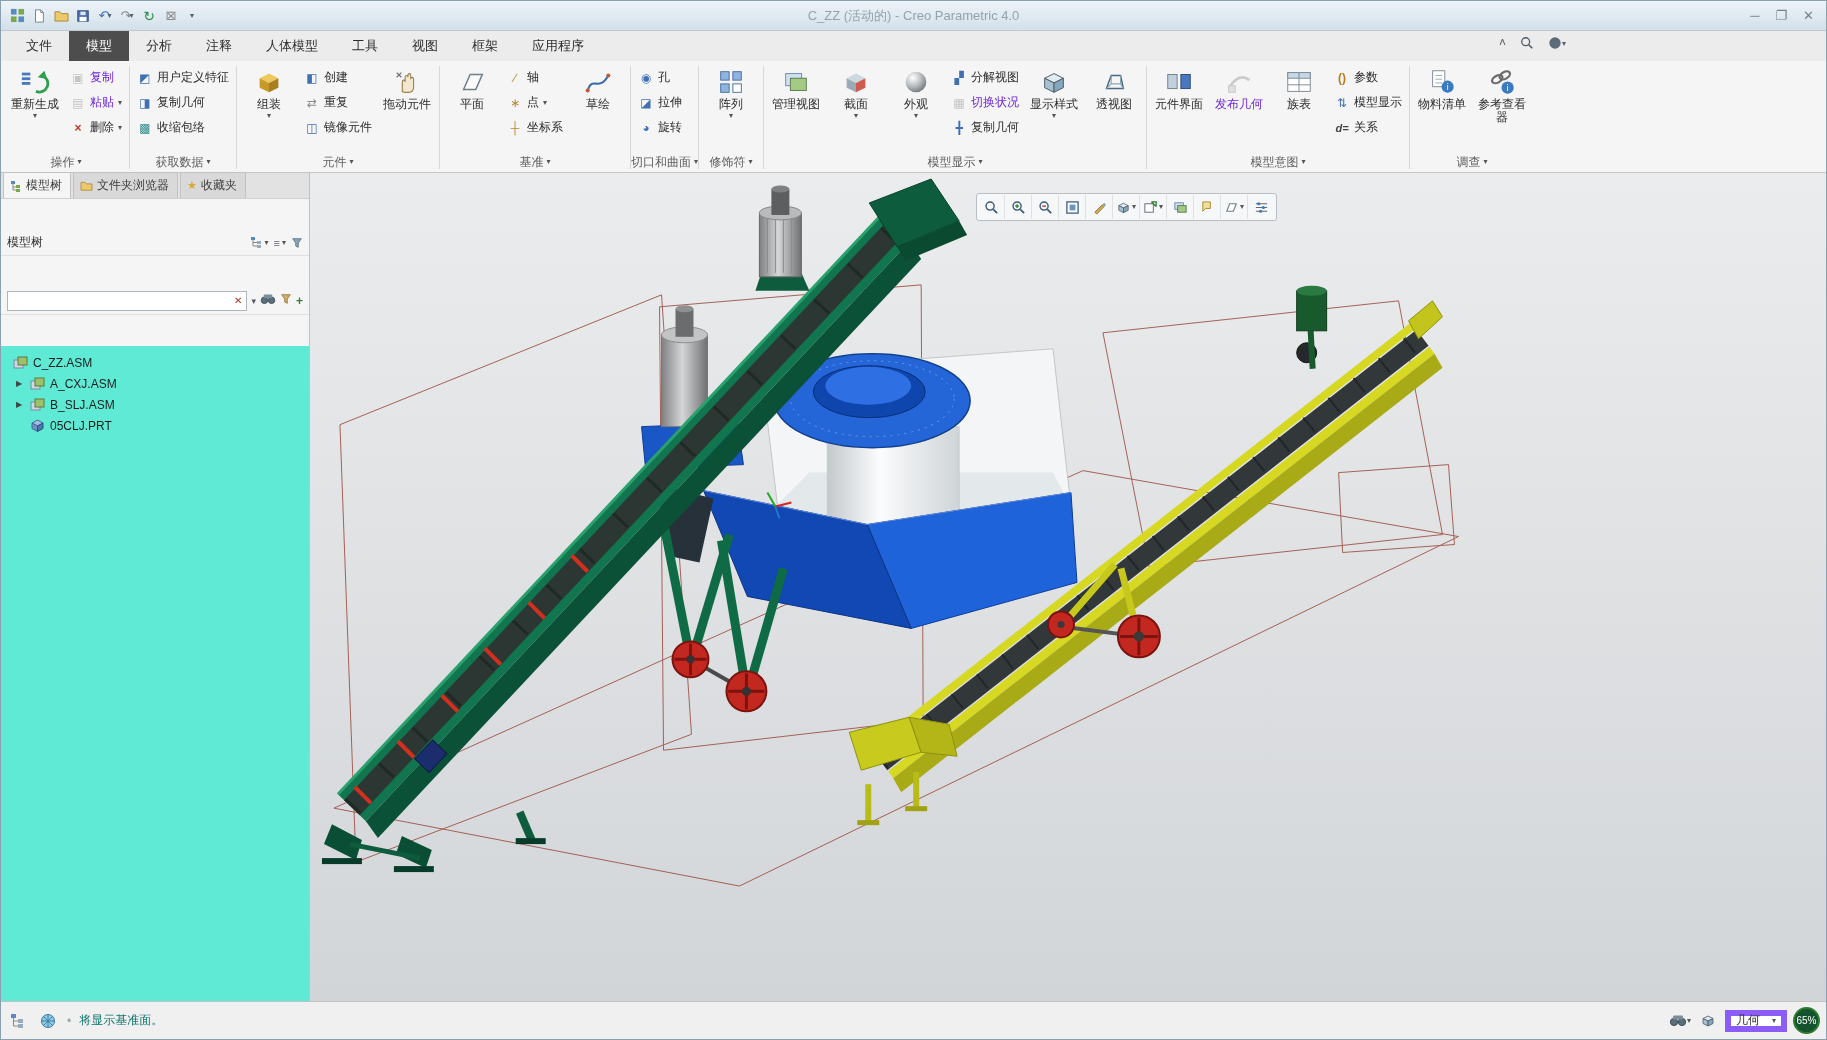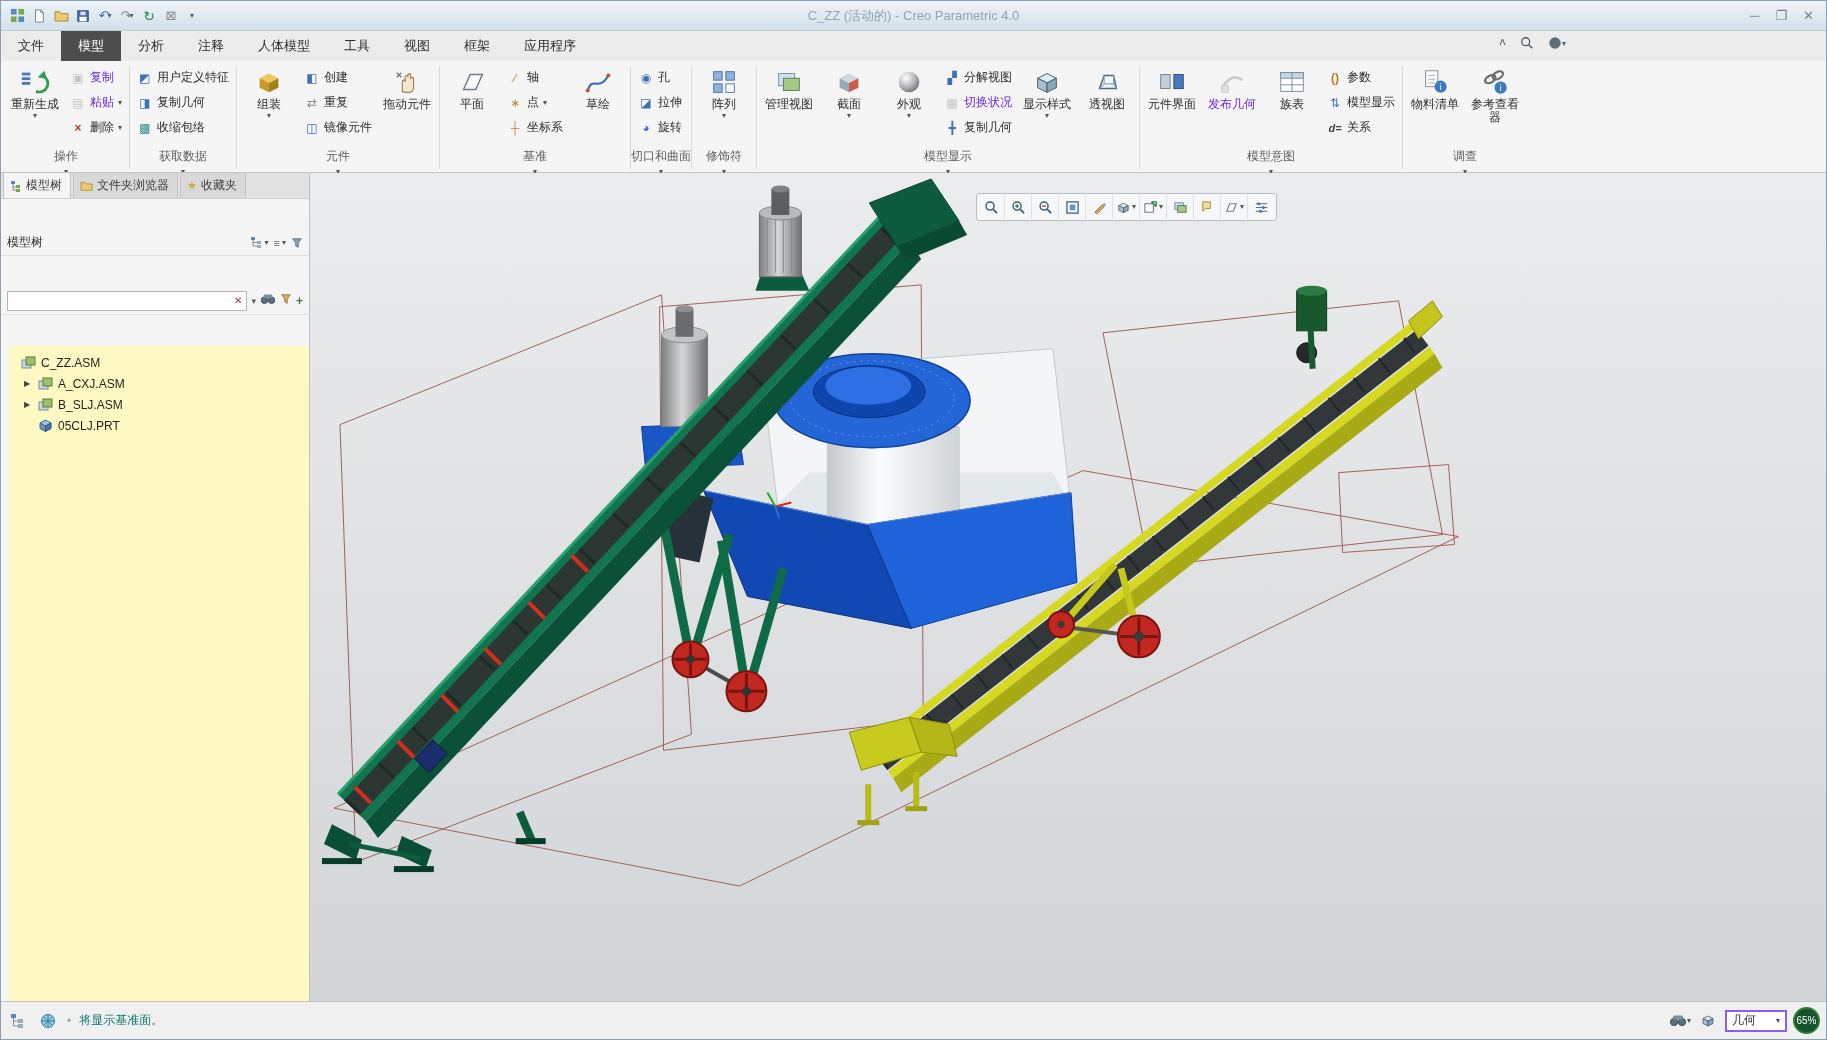--- a/index.html
+++ b/index.html
@@ -10,31 +10,31 @@
 
 .titlebar{height:30px;background:linear-gradient(#eef4f8,#d2e0ea);display:flex;align-items:center;
   padding:0 6px;border-bottom:1px solid #bccad4;position:relative;flex:0 0 30px;}
 .qa{display:flex;align-items:center;gap:2px;}
 .qabtn{min-width:20px;height:20px;display:flex;align-items:center;justify-content:center;color:#51626e;font-size:13px;}
 .qadd{font-size:8px;color:#51626e;margin-left:-2px;}
 .title-text{position:absolute;left:50%;transform:translateX(-50%);color:#93a3ad;font-size:13px;white-space:nowrap;}
 .winctl{margin-left:auto;display:flex;gap:16px;color:#74838c;font-size:13px;padding-right:6px;}
 
 
-.tabrow{height:30px;background:#ececec;display:flex;align-items:flex-end;padding-left:0;flex:0 0 30px;position:relative;}
+.tabrow{height:30px;background:#ececec;display:flex;align-items:flex-end;padding-left:8px;flex:0 0 30px;position:relative;}
 .tab{padding:6px 17px 6px 17px;font-size:13px;color:#2e2e2e;white-space:nowrap;}
 .tab.active{background:#4d4d4d;color:#fff;}
 .rib-utils{position:absolute;right:260px;top:5px;display:flex;gap:14px;align-items:center;color:#4d5b66;}
 .rib-utils .u{display:flex;align-items:center;gap:2px;}
 
 
 .ribbon{height:112px;background:#f5f5f5;border-bottom:1px solid #c6c6c6;display:flex;padding:2px 2px 0 2px;flex:0 0 112px;}
 .rgroup{display:flex;flex-direction:column;}
 .rgc{flex:1;display:flex;align-items:flex-start;padding:2px 3px 0 3px;gap:2px;}
-.rgl{height:20px;display:flex;align-items:center;justify-content:center;color:#606060;gap:3px;flex-direction:column;}
+.rgl{height:20px;display:flex;align-items:center;justify-content:center;color:#606060;gap:3px;}
 .rsep{width:1px;background:#d8d8d8;margin:3px 0;flex:0 0 1px;}
 .rcol{display:flex;flex-direction:column;}
 .rbtn{display:flex;align-items:center;border-radius:2px;}
 .rbtn.lg{flex-direction:column;width:58px;padding:2px 1px;gap:1px;text-align:center;min-height:84px;justify-content:flex-start;}
 .rbtn.sm{height:25px;padding:0 4px;gap:4px;white-space:nowrap;}
 .rlabel{line-height:13px;color:#2d2d2d;}
 .disabled .rlabel{color:#6d28d9;}
 .disabled .gi,.disabled svg{opacity:.45;}
 .dd{font-size:8px;color:#555;line-height:8px;}
 .i32{width:30px;height:30px;display:block;}
@@ -48,40 +48,40 @@
 .ptabs{height:26px;display:flex;align-items:flex-end;background:#e2e2e2;padding:2px 2px 0 2px;gap:2px;border-bottom:1px solid #cfcfcf;}
 .ptab{padding:4px 8px 4px 6px;background:#d9d9d9;border:1px solid #c2c2c2;border-bottom:none;border-radius:2px 2px 0 0;
   display:flex;align-items:center;gap:4px;color:#3d3d3d;white-space:nowrap;}
 .ptab.active{background:#f5f5f5;}
 .ttool{height:26px;display:flex;align-items:center;gap:5px;padding:0 6px;border-bottom:1px solid #e0e0e0;}
 .ttool .spacer{flex:1;}
 .tbtn{display:flex;align-items:center;gap:2px;color:#555;}
 .srow{height:28px;display:flex;align-items:center;gap:4px;padding:3px 6px;border-bottom:1px solid #e0e0e0;}
 .sinput{flex:1;height:20px;background:#fff;border:1px solid #aeb6bc;display:flex;align-items:center;padding:0 4px;gap:4px;}
 .sinput input{flex:1;border:none;outline:none;font:inherit;background:transparent;min-width:10px;}
-.tree{flex:1;padding-top:6px;overflow:hidden;background:#fef9c3;margin-left:8px;}
+.tree{flex:1;padding-top:6px;overflow:hidden;background:#5eead4;}
 .trow{height:21px;display:flex;align-items:center;gap:5px;padding-left:12px;color:#1f1f1f;}
 .tw{width:12px;text-align:center;font-size:8px;color:#444;flex:0 0 12px;}
 .ticon{width:15px;height:15px;flex:0 0 15px;}
 
 
 .graphics{flex:1;position:relative;background:linear-gradient(180deg,#eaeced 0%,#e0e2e4 45%,#d2d5d8 100%);min-width:0;}
 .scene{position:absolute;inset:0;}
 .gtoolbar{position:absolute;left:666px;top:20px;display:flex;background:rgba(246,248,249,.95);
   border:1px solid #b7bec4;border-radius:3px;padding:1px;}
 .gtb{width:27px;height:24px;display:flex;align-items:center;justify-content:center;border-right:1px solid #dde1e4;gap:1px;}
 .gtb:last-child{border-right:none;}
 
 
 .statusbar{height:38px;flex:0 0 38px;background:#f0f0f0;border-top:1px solid #c2c2c2;display:flex;align-items:center;
   padding:0 6px;gap:8px;}
 .sbicon{width:22px;height:22px;display:flex;align-items:center;justify-content:center;}
 .sbmsg{color:#0f766e;}
 .sbright{margin-left:auto;display:flex;align-items:center;gap:6px;}
-.combo{height:22px;background:#fff;border:2px solid #8b5cf6;display:flex;align-items:center;gap:6px;padding:0 5px;min-width:62px;justify-content:space-between;}
+.combo{height:22px;background:#fff;border:6px solid #8b5cf6;display:flex;align-items:center;gap:6px;padding:0 5px;min-width:62px;justify-content:space-between;}
 .badge{width:27px;height:27px;border-radius:50%;background:#14532d;border:2px solid #2e7d2e;color:#fff;
   display:flex;align-items:center;justify-content:center;font-size:10px;flex:0 0 27px;}
 .dot{color:#9aa;}
 </style>
 </head>
 <body>
 
 <div class="app">
 
   <div class="titlebar">

